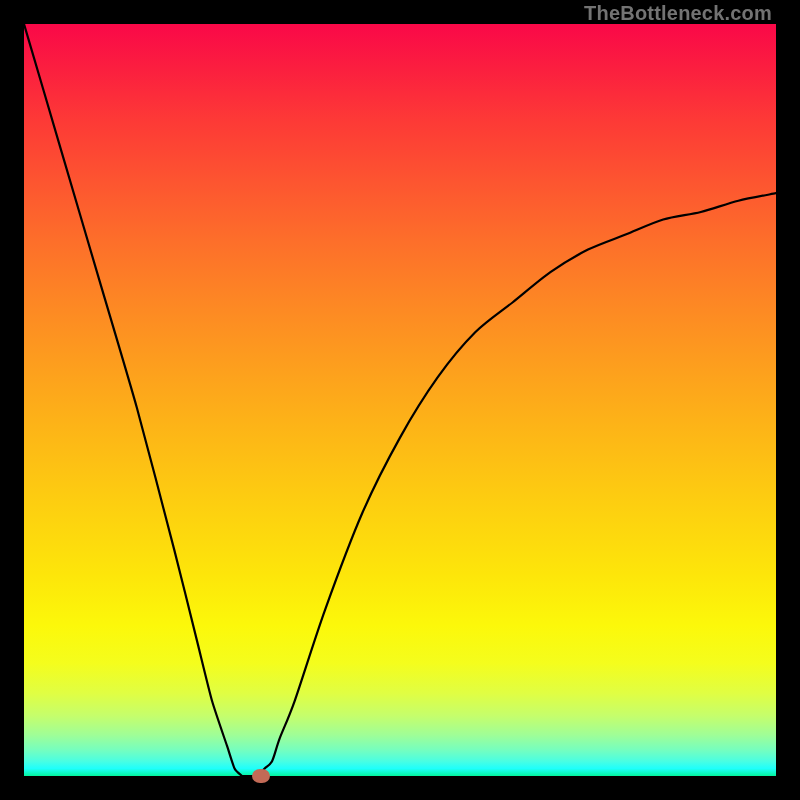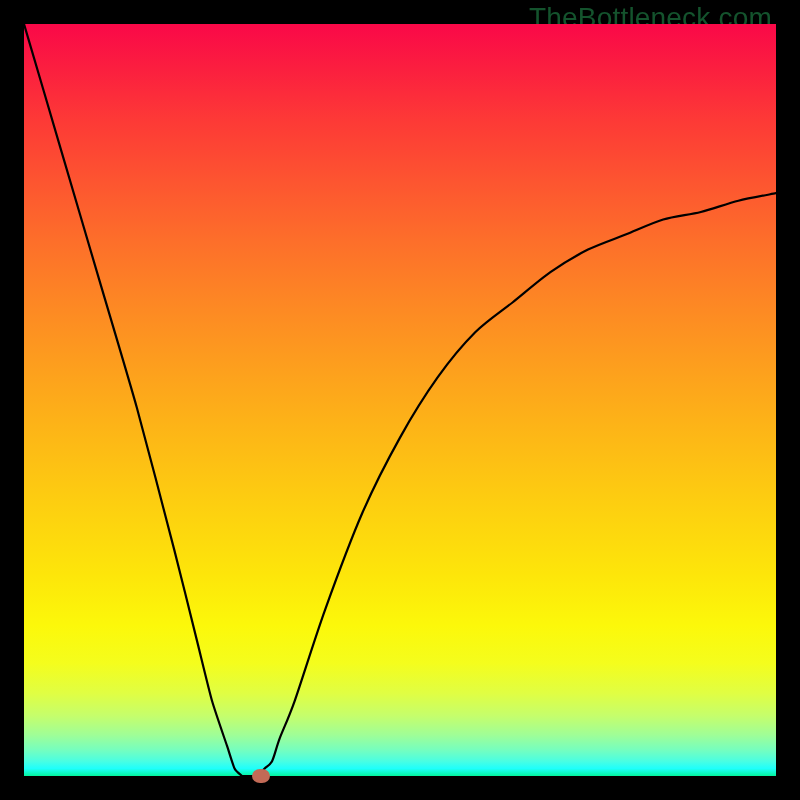--- a/index.html
+++ b/index.html
@@ -16,23 +16,23 @@
     inset: 0;
     width: 800px;
     height: 800px;
     border: 24px solid #000000;
     box-sizing: border-box;
   }
   .attribution {
     position: absolute;
     top: -22px;
     right: 4px;
-    font-size: 28px;
-    font-weight: 400;
-    color: #14532d;
+    font-size: 20px;
+    font-weight: 700;
+    color: #737373;
     letter-spacing: 0.2px;
   }
   .gradient-area {
     position: absolute;
     left: 0;
     right: 0;
     top: 0;
     bottom: 0;
     background: linear-gradient(
       to bottom,

